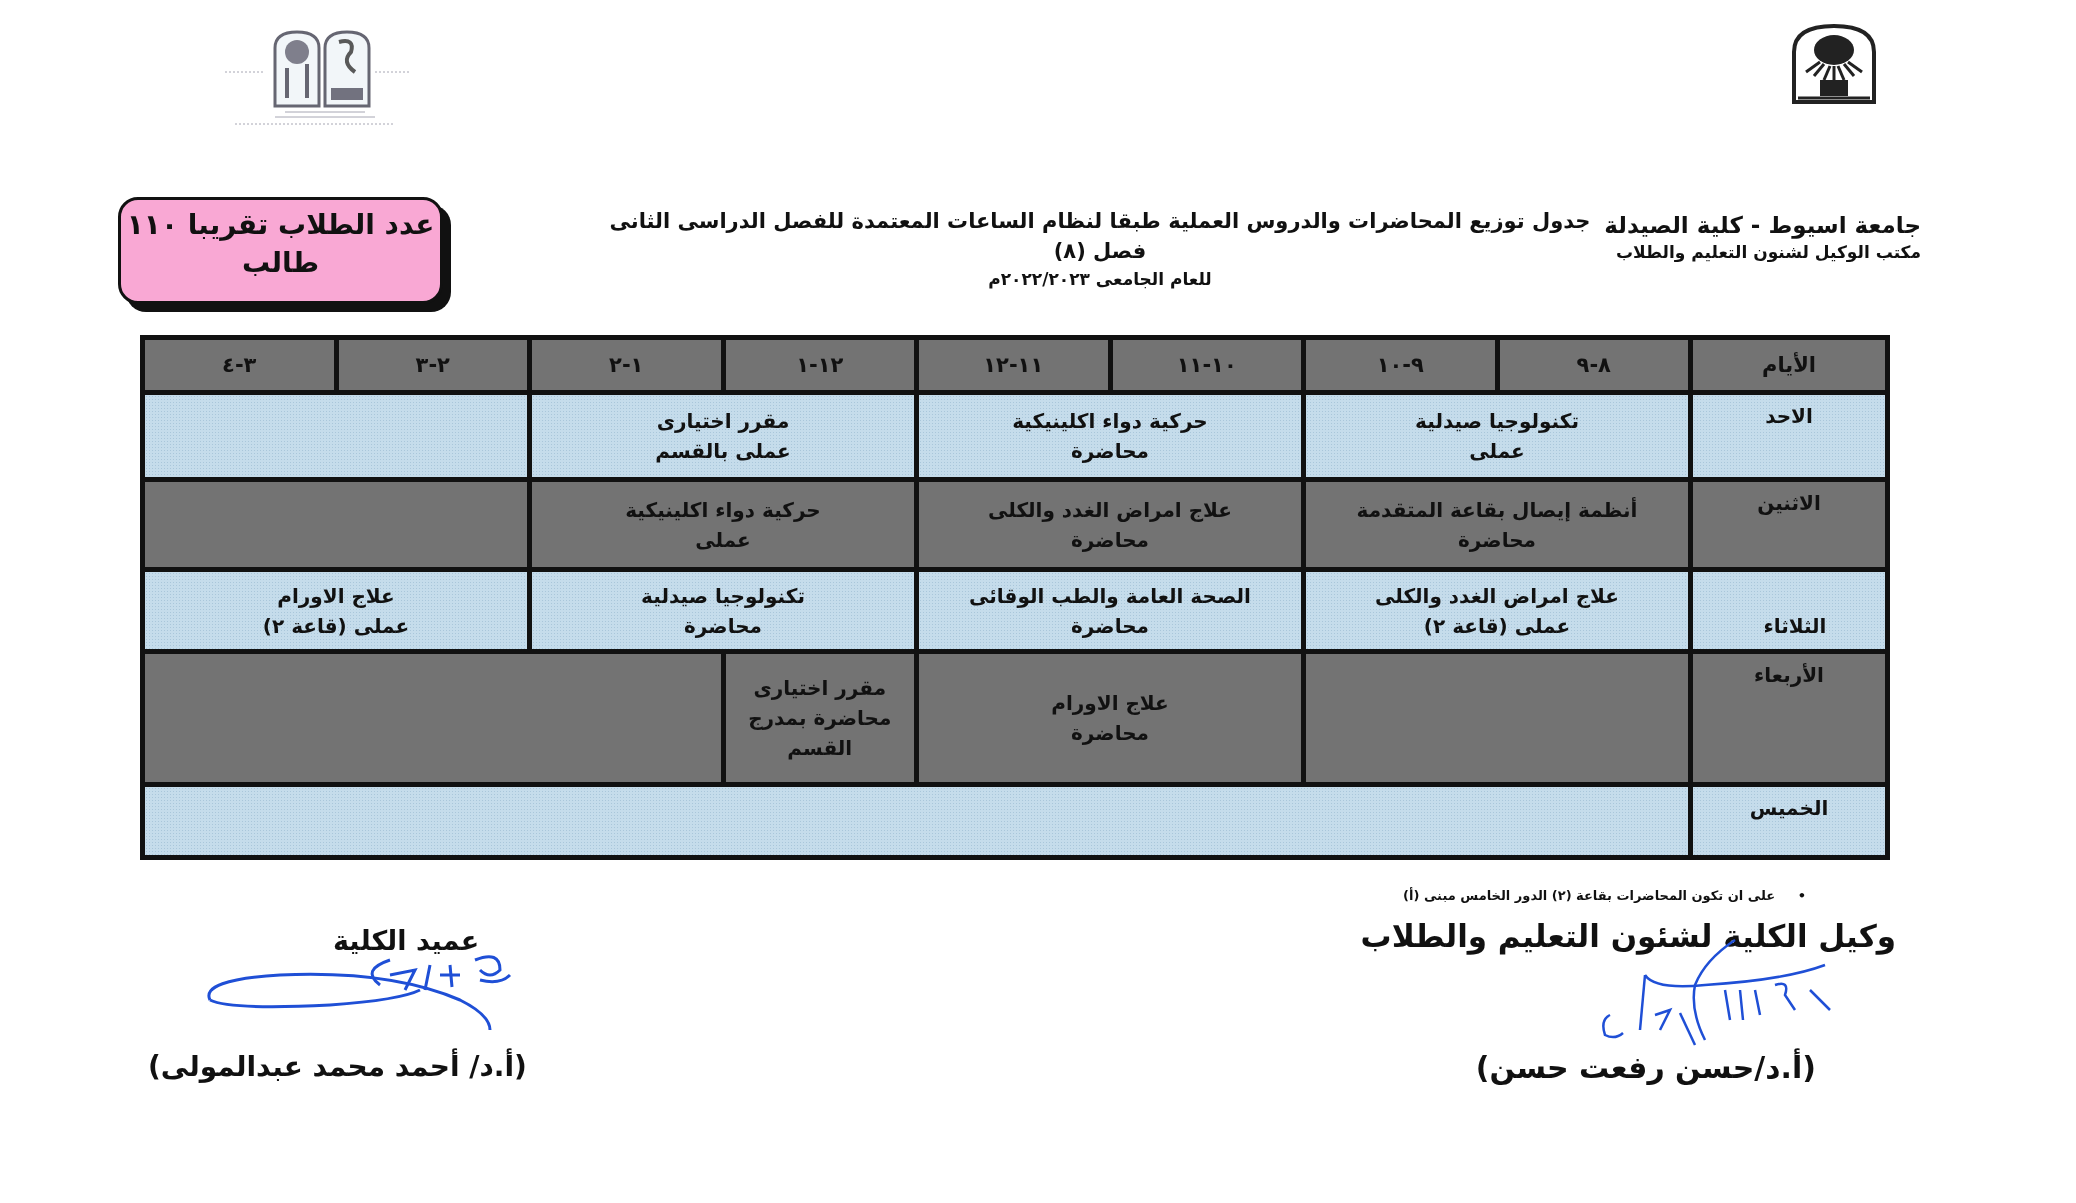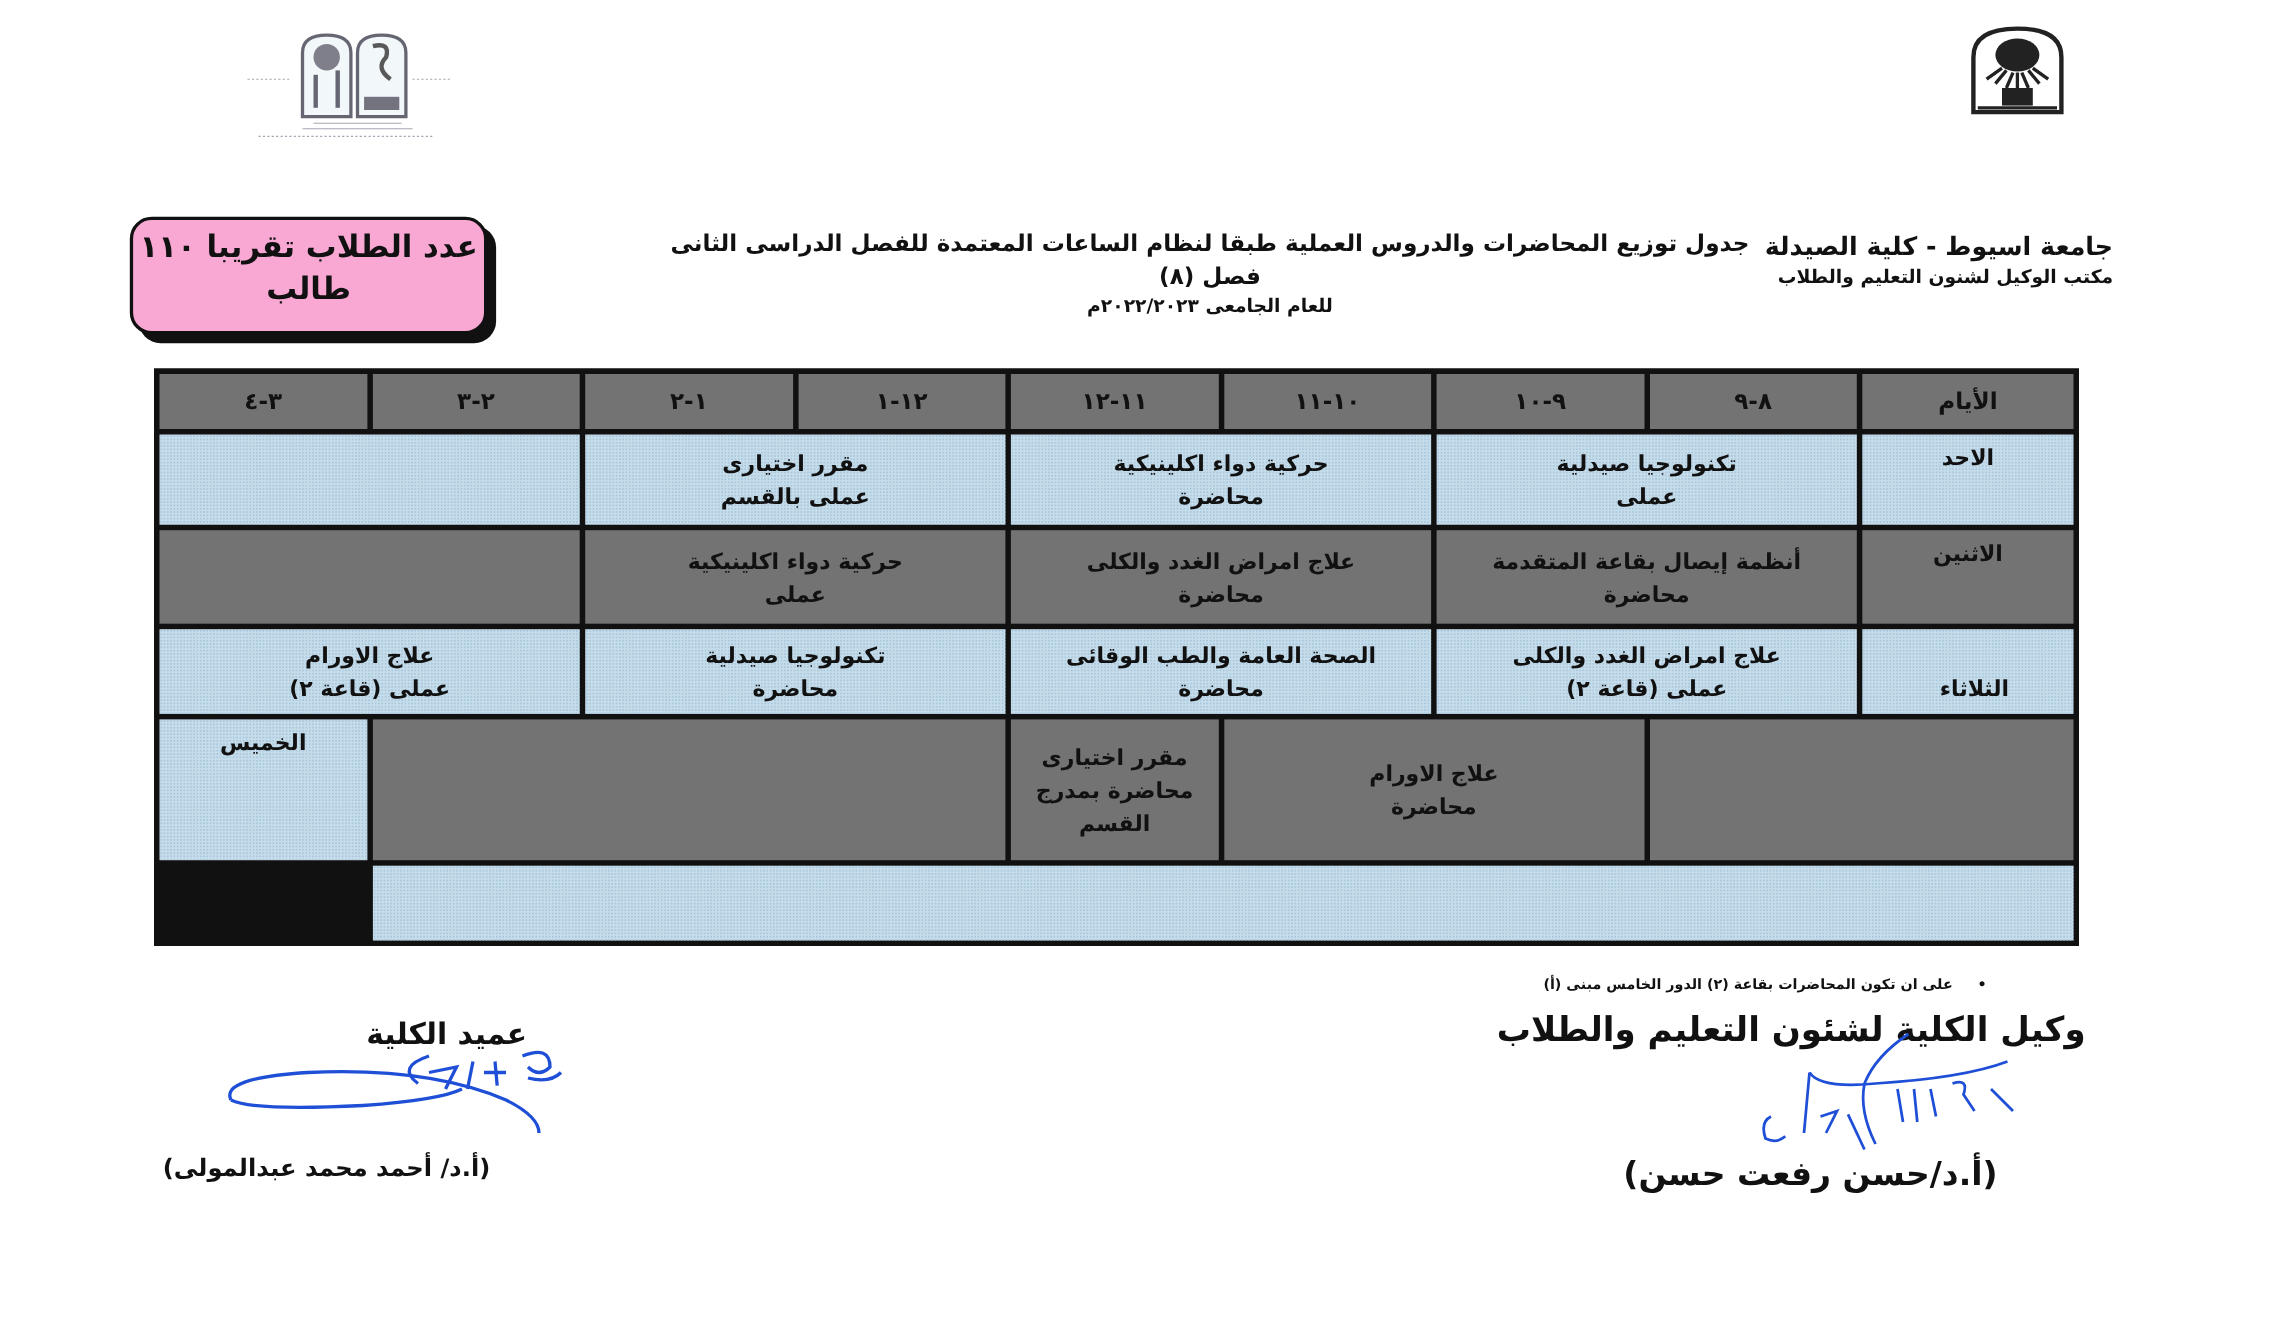--- a/index.html
+++ b/index.html
@@ -40,21 +40,21 @@
   .hdr { font-size:21px; }
   .day { justify-content:flex-start; padding-top:6px; font-size:20px; }
   .day.bottom { justify-content:flex-end; padding-bottom:8px;padding-left:12px; }
 
   
   .note { right:270px; top:888px; direction:rtl; font-size:13px; font-weight:bold; }
   .note .bullet { margin-left:18px; }
   .vice-title { right:180px; top:918px; direction:rtl; font-size:31px; font-weight:bold; }
   .vice-name { right:260px; top:1050px; direction:rtl; font-size:30px; font-weight:bold; }
   .dean-title { left:333px; top:925px; direction:rtl; font-size:27px; font-weight:bold; }
-  .dean-name { left:148px; top:1050px; direction:rtl; font-size:22px; font-weight:bold; }
+  .dean-name { left:148px; top:1050px; direction:rtl; font-size:28px; font-weight:bold; }
   .sig { position:absolute; }
 </style>
 </head>
 <body>
 
 <div class="abs logo-right">
   <svg width="96" height="82" viewBox="0 0 96 82">
     <path d="M8 80 V30 Q8 4 48 4 Q88 4 88 30 V80 Z" fill="none" stroke="#222" stroke-width="4"></path>
     <ellipse cx="48" cy="28" rx="20" ry="15" fill="#222"></ellipse>
     <g stroke="#222" stroke-width="3">
@@ -158,20 +158,21 @@
     </div>
     <div class="cell blue" style="grid-column:span 2">
       <span>تكنولوجيا صيدلية</span>
       <span>محاضرة</span>
     </div>
     <div class="cell blue" style="grid-column:span 2">
       <span>علاج الاورام</span>
       <span>عملى (قاعة ٢)</span>
     </div>
 
+    <div class="cell day">الأربعاء</div>
     <div class="cell" style="grid-column:span 2"></div>
     <div class="cell" style="grid-column:span 2">
       <span>علاج الاورام</span>
       <span>محاضرة</span>
     </div>
     <div class="cell">
       <span>مقرر اختيارى</span>
       <span>محاضرة بمدرج</span>
       <span>القسم</span>
     </div>

